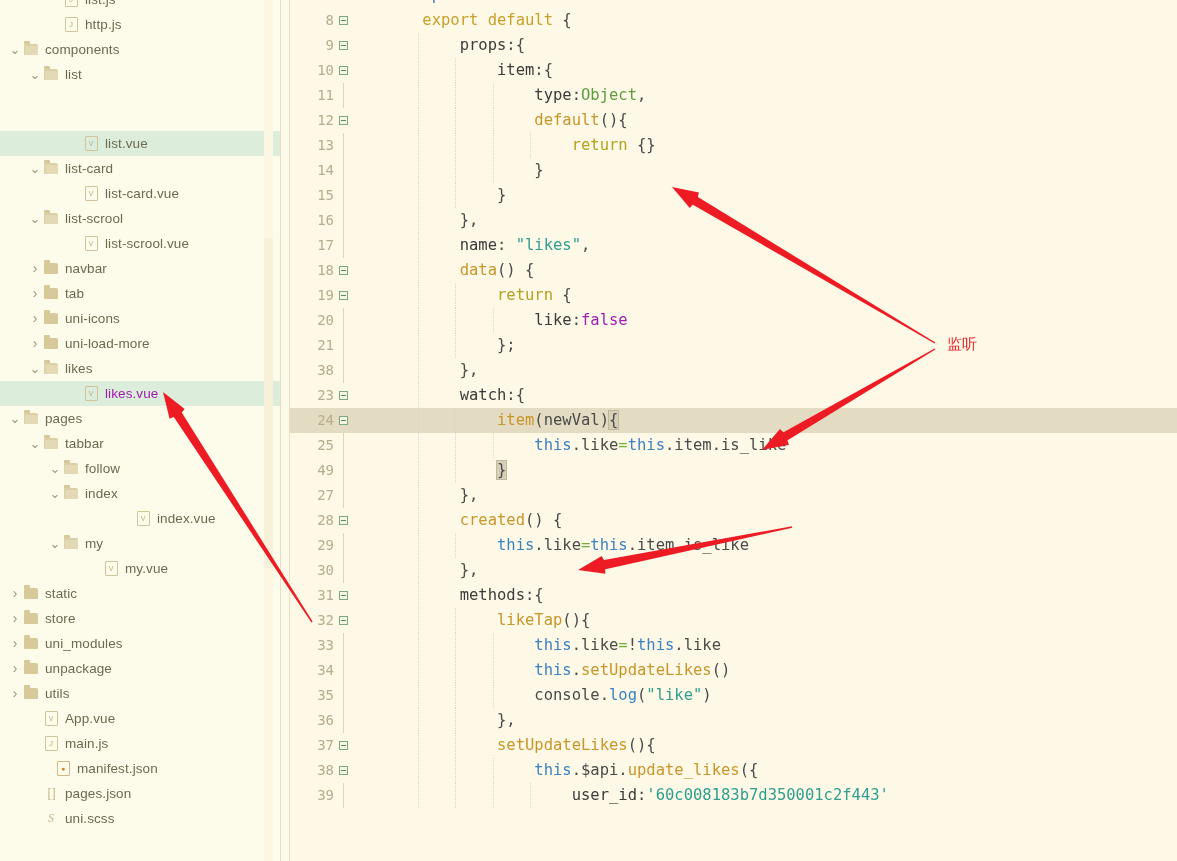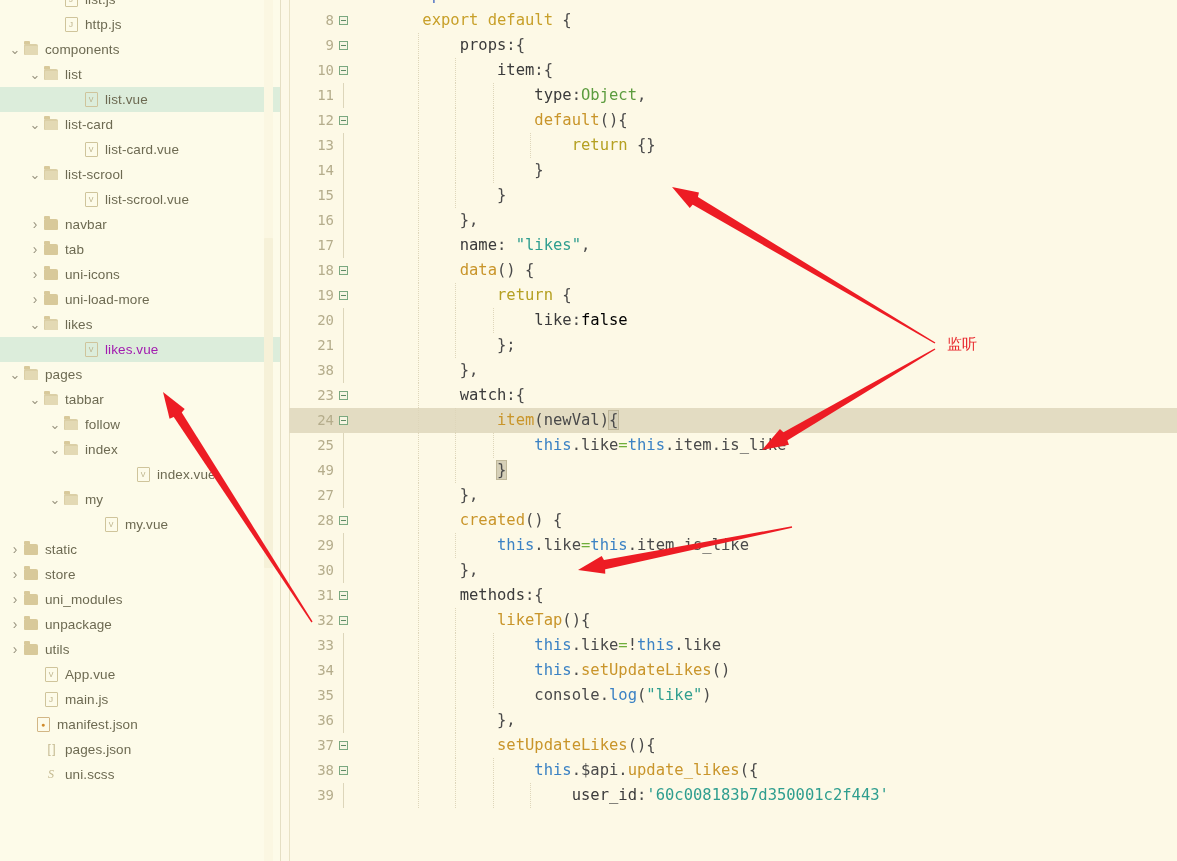--- a/index.html
+++ b/index.html
@@ -102,21 +102,21 @@
 
   
   .t-kw{color:#c8a02a;}
   .t-kw2{color:#b5a022;}
   .t-fn{color:#c9952a;}
   .t-prop{color:#3b3b3b;}
   .t-str{color:#2f9e8f;}
   .t-this{color:#3b82c4;}
   .t-plain{color:#4a4a4a;}
   .t-tag{color:#4b6fc4;}
-  .t-bool{color:#000000;}
+  .t-bool{color:#a21caf;}
   .t-green{color:#5c9c3e;}
   .t-op{color:#6fae3a;}
   .brk{background:#d6d0b8;outline:1px solid #c0b89a;}
 
   
   #anno{position:absolute;left:0;top:0;width:1177px;height:861px;pointer-events:none;}
   #anno-label{
     position:absolute;left:947px;top:335px;
     color:#e8262b;font-size:15px;font-family:"DejaVu Sans",sans-serif;
     white-space:nowrap;
@@ -150,95 +150,95 @@
           </span>
           <span class="lbl">components</span>
         </div>
         <div class="tree-row" style="padding-left: 28px;">
           <span class="twisty" style="font-size: 13px; line-height: 8px;">⌄</span>
           <span class="ficon">
             <span class="folder open"></span>
           </span>
           <span class="lbl">list</span>
         </div>
+        <div class="tree-row sel" style="padding-left: 68px; margin-top: 44px;">
+          <span class="twisty none"></span>
+          <span class="ficon">
+            <span class="fbox vue">V</span>
+          </span>
+          <span class="lbl">list.vue</span>
+        </div>
+        <div class="tree-row" style="padding-left: 28px;">
+          <span class="twisty" style="font-size: 13px; line-height: 8px;">⌄</span>
+          <span class="ficon">
+            <span class="folder open"></span>
+          </span>
+          <span class="lbl">list-card</span>
+        </div>
+        <div class="tree-row" style="padding-left: 68px;">
+          <span class="twisty none"></span>
+          <span class="ficon">
+            <span class="fbox vue">V</span>
+          </span>
+          <span class="lbl">list-card.vue</span>
+        </div>
+        <div class="tree-row" style="padding-left: 28px;">
+          <span class="twisty" style="font-size: 13px; line-height: 8px;">⌄</span>
+          <span class="ficon">
+            <span class="folder open"></span>
+          </span>
+          <span class="lbl">list-scrool</span>
+        </div>
+        <div class="tree-row" style="padding-left: 68px;">
+          <span class="twisty none"></span>
+          <span class="ficon">
+            <span class="fbox vue">V</span>
+          </span>
+          <span class="lbl">list-scrool.vue</span>
+        </div>
+        <div class="tree-row" style="padding-left: 28px;">
+          <span class="twisty" style="font-size: 14px;">›</span>
+          <span class="ficon">
+            <span class="folder"></span>
+          </span>
+          <span class="lbl">navbar</span>
+        </div>
+        <div class="tree-row" style="padding-left: 28px;">
+          <span class="twisty" style="font-size: 14px;">›</span>
+          <span class="ficon">
+            <span class="folder"></span>
+          </span>
+          <span class="lbl">tab</span>
+        </div>
+        <div class="tree-row" style="padding-left: 28px;">
+          <span class="twisty" style="font-size: 14px;">›</span>
+          <span class="ficon">
+            <span class="folder"></span>
+          </span>
+          <span class="lbl">uni-icons</span>
+        </div>
+        <div class="tree-row" style="padding-left: 28px;">
+          <span class="twisty" style="font-size: 14px;">›</span>
+          <span class="ficon">
+            <span class="folder"></span>
+          </span>
+          <span class="lbl">uni-load-more</span>
+        </div>
+        <div class="tree-row" style="padding-left: 28px;">
+          <span class="twisty" style="font-size: 13px; line-height: 8px;">⌄</span>
+          <span class="ficon">
+            <span class="folder open"></span>
+          </span>
+          <span class="lbl">likes</span>
+        </div>
         <div class="tree-row sel" style="padding-left: 68px;">
           <span class="twisty none"></span>
           <span class="ficon">
             <span class="fbox vue">V</span>
           </span>
-          <span class="lbl">list.vue</span>
-        </div>
-        <div class="tree-row" style="padding-left: 28px;">
-          <span class="twisty" style="font-size: 13px; line-height: 8px;">⌄</span>
-          <span class="ficon">
-            <span class="folder open"></span>
-          </span>
-          <span class="lbl">list-card</span>
-        </div>
-        <div class="tree-row" style="padding-left: 68px;">
-          <span class="twisty none"></span>
-          <span class="ficon">
-            <span class="fbox vue">V</span>
-          </span>
-          <span class="lbl">list-card.vue</span>
-        </div>
-        <div class="tree-row" style="padding-left: 28px;">
-          <span class="twisty" style="font-size: 13px; line-height: 8px;">⌄</span>
-          <span class="ficon">
-            <span class="folder open"></span>
-          </span>
-          <span class="lbl">list-scrool</span>
-        </div>
-        <div class="tree-row" style="padding-left: 68px;">
-          <span class="twisty none"></span>
-          <span class="ficon">
-            <span class="fbox vue">V</span>
-          </span>
-          <span class="lbl">list-scrool.vue</span>
-        </div>
-        <div class="tree-row" style="padding-left: 28px;">
-          <span class="twisty" style="font-size: 14px;">›</span>
-          <span class="ficon">
-            <span class="folder"></span>
-          </span>
-          <span class="lbl">navbar</span>
-        </div>
-        <div class="tree-row" style="padding-left: 28px;">
-          <span class="twisty" style="font-size: 14px;">›</span>
-          <span class="ficon">
-            <span class="folder"></span>
-          </span>
-          <span class="lbl">tab</span>
-        </div>
-        <div class="tree-row" style="padding-left: 28px;">
-          <span class="twisty" style="font-size: 14px;">›</span>
-          <span class="ficon">
-            <span class="folder"></span>
-          </span>
-          <span class="lbl">uni-icons</span>
-        </div>
-        <div class="tree-row" style="padding-left: 28px;">
-          <span class="twisty" style="font-size: 14px;">›</span>
-          <span class="ficon">
-            <span class="folder"></span>
-          </span>
-          <span class="lbl">uni-load-more</span>
-        </div>
-        <div class="tree-row" style="padding-left: 28px;">
-          <span class="twisty" style="font-size: 13px; line-height: 8px;">⌄</span>
-          <span class="ficon">
-            <span class="folder open"></span>
-          </span>
-          <span class="lbl">likes</span>
-        </div>
-        <div class="tree-row sel" style="padding-left: 68px;">
-          <span class="twisty none"></span>
-          <span class="ficon">
-            <span class="fbox vue">V</span>
-          </span>
           <span class="lbl active">likes.vue</span>
         </div>
         <div class="tree-row" style="padding-left: 8px;">
           <span class="twisty" style="font-size: 13px; line-height: 8px;">⌄</span>
           <span class="ficon">
             <span class="folder open"></span>
           </span>
           <span class="lbl">pages</span>
         </div>
         <div class="tree-row" style="padding-left: 28px;">
@@ -325,21 +325,21 @@
           </span>
           <span class="lbl">App.vue</span>
         </div>
         <div class="tree-row" style="padding-left: 28px;">
           <span class="twisty none"></span>
           <span class="ficon">
             <span class="fbox js">J</span>
           </span>
           <span class="lbl">main.js</span>
         </div>
-        <div class="tree-row" style="padding-left: 20px;">
+        <div class="tree-row" style="padding-left: 40px;">
           <span class="twisty none"></span>
           <span class="ficon">
             <span class="fbox json">●</span>
           </span>
           <span class="lbl">manifest.json</span>
         </div>
         <div class="tree-row" style="padding-left: 28px;">
           <span class="twisty none"></span>
           <span class="ficon">
             <span class="fbrk">[ ]</span>

